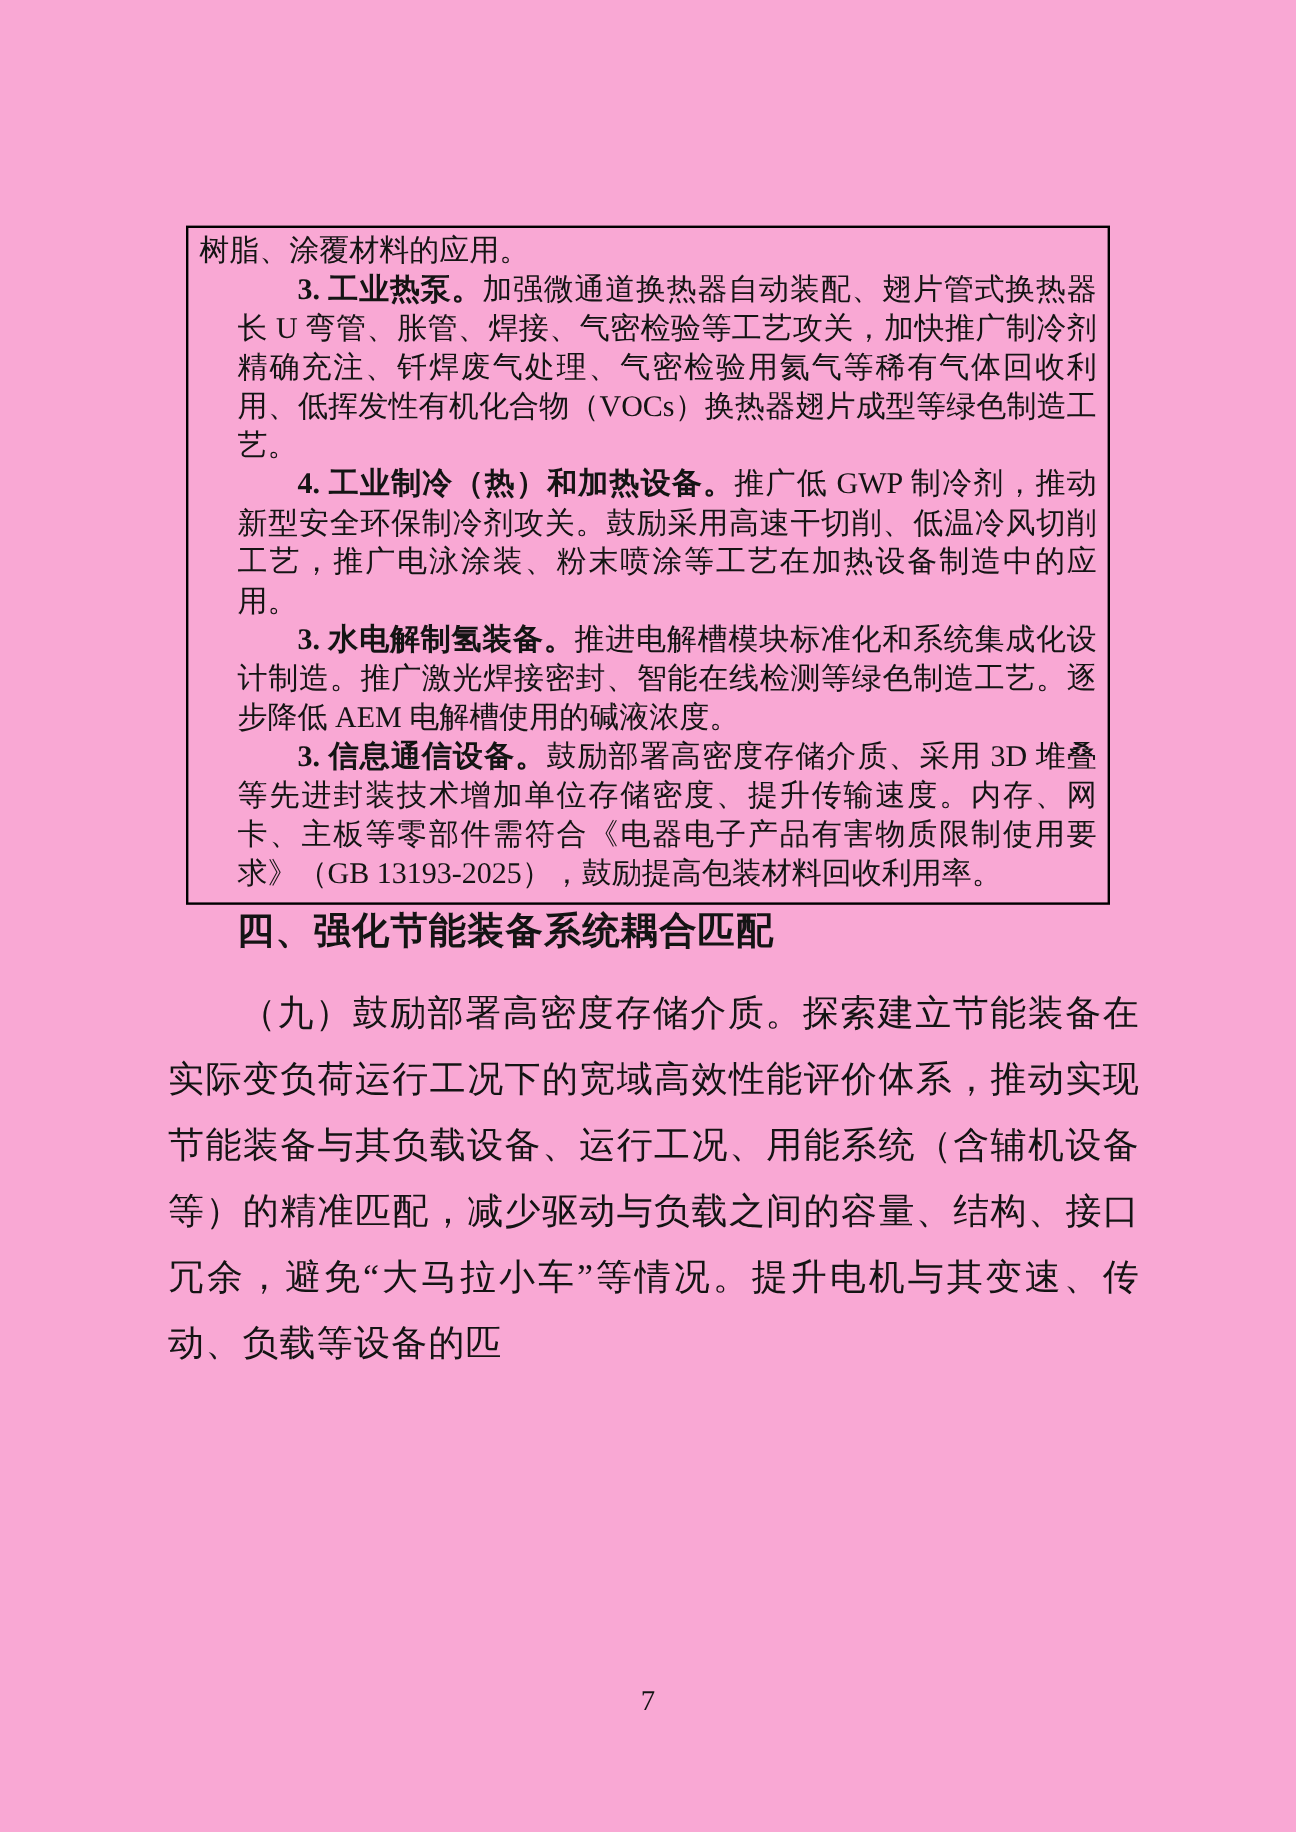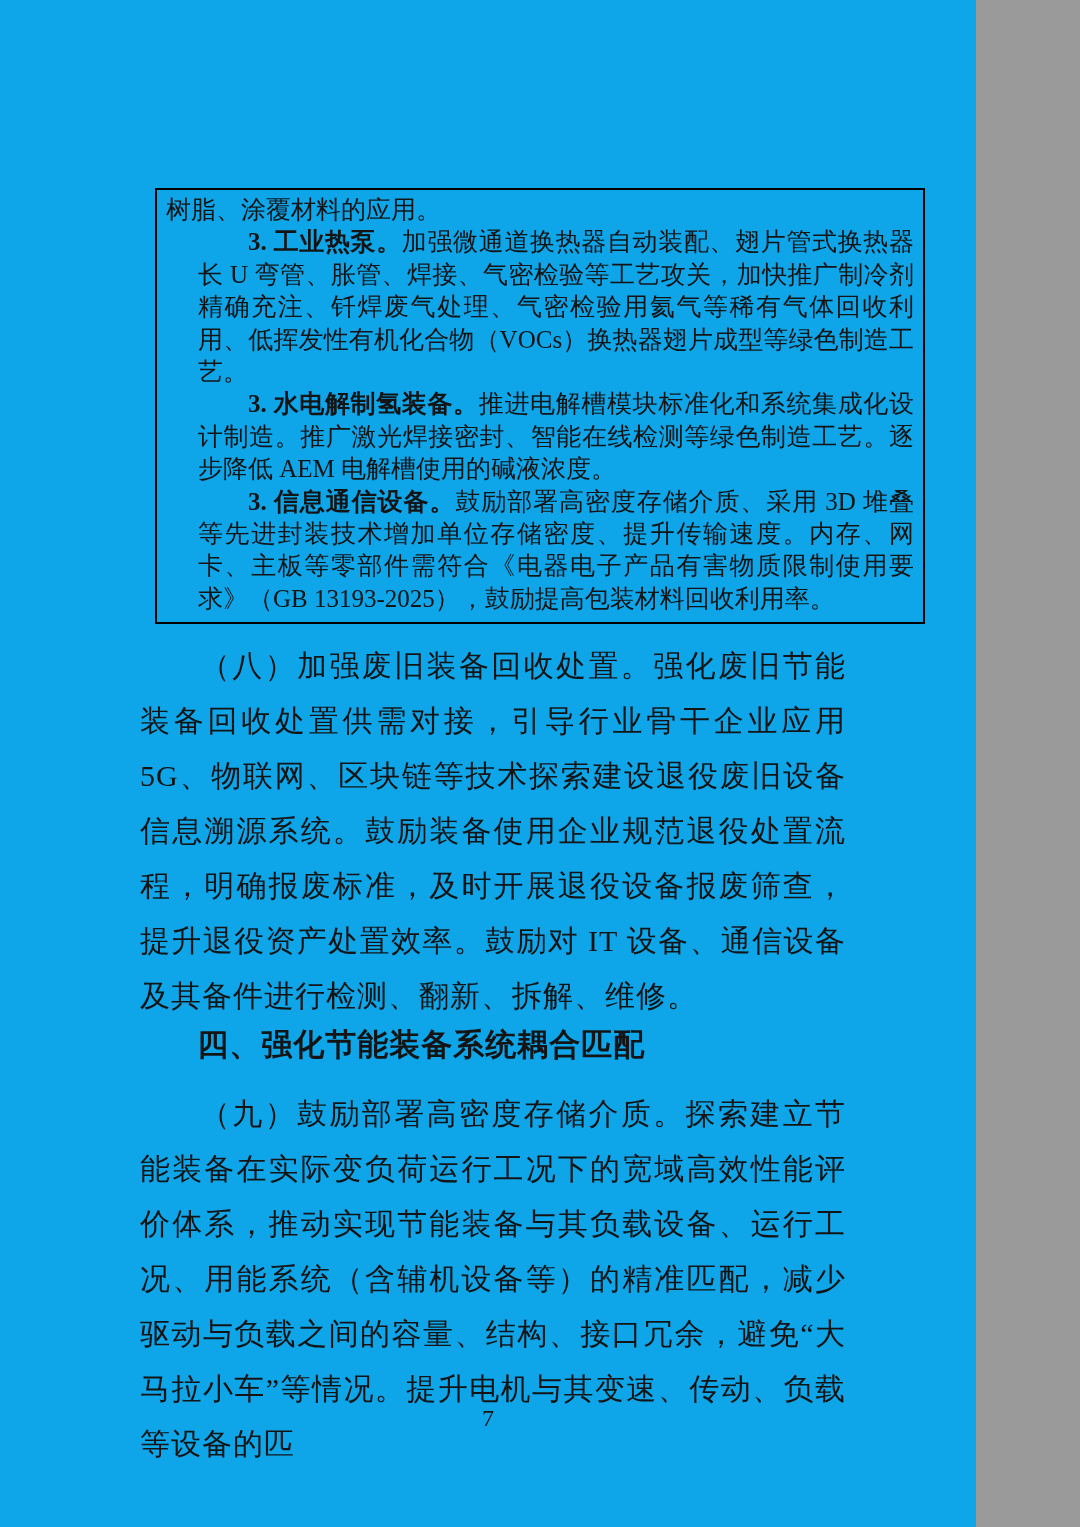--- a/index.html
+++ b/index.html
@@ -1,17 +1,17 @@
 <!DOCTYPE html>
 <html lang="zh"><head>
 <meta charset="utf-8">
 <style>
   html,body{margin:0;padding:0;background:#9a9a9a;}
   .page{
-    width:976px;height:1527px;background:#0ea5e9;position:relative;
+    width:1080px;height:1527px;background:#f9a8d4;position:relative;
     box-sizing:border-box;padding:188px 130px 0 140px;overflow:hidden;
     font-family:"Liberation Serif","DejaVu Serif",serif;color:#141414;
   }
   
   .items-box{
     box-sizing:border-box;width:770px;margin-left:15px;
     border:2px solid #000;padding:4px 9px 7px 9px;
     font-size:25px;line-height:32.4px;
   }
   .items-box p{margin:0;text-align:justify;text-justify:inter-character;text-align-last:left;}
@@ -34,25 +34,25 @@
   }
 </style>
 </head>
 <body>
 
 <div class="page">
 
   <div class="items-box">
     <p>树脂、涂覆材料的应用。</p>
     <p class="item"><b>3. 工业热泵。</b><span>加强微通道换热器自动装配、翅片管式换热器长 U 弯管、胀管、焊接、气密检验等工艺攻关，加快推广制冷剂精确充注、钎焊废气处理、气密检验用氦气等稀有气体回收利用、低挥发性有机化合物（VOCs）换热器翅片成型等绿色制造工艺。</span></p>
+    <p class="item"><b>4. 工业制冷（热）和加热设备。</b><span>推广低 GWP 制冷剂，推动新型安全环保制冷剂攻关。鼓励采用高速干切削、低温冷风切削工艺，推广电泳涂装、粉末喷涂等工艺在加热设备制造中的应用。</span></p>
     <p class="item"><b>3. 水电解制氢装备。</b><span>推进电解槽模块标准化和系统集成化设计制造。推广激光焊接密封、智能在线检测等绿色制造工艺。逐步降低 AEM 电解槽使用的碱液浓度。</span></p>
     <p class="item"><b>3. 信息通信设备。</b><span>鼓励部署高密度存储介质、采用 3D 堆叠等先进封装技术增加单位存储密度、提升传输速度。内存、网卡、主板等零部件需符合《电器电子产品有害物质限制使用要求》（GB 13193-2025），鼓励提高包装材料回收利用率。</span></p>
   </div>
 
-  <p class="body-para"><span>（八）加强废旧装备回收处置。</span><span>强化废旧节能装备回收处置供需对接，引导行业骨干企业应用 5G、物联网、区块链等技术探索建设退役废旧设备信息溯源系统。鼓励装备使用企业规范退役处置流程，明确报废标准，及时开展退役设备报废筛查，提升退役资产处置效率。鼓励对 IT 设备、通信设备及其备件进行检测、翻新、拆解、维修。</span></p>
 
   <h2 class="section-heading">四、强化节能装备系统耦合匹配</h2>
 
   <p class="body-para"><span>（九）鼓励部署高密度存储介质。</span><span>探索建立节能装备在实际变负荷运行工况下的宽域高效性能评价体系，推动实现节能装备与其负载设备、运行工况、用能系统（含辅机设备等）的精准匹配，减少驱动与负载之间的容量、结构、接口冗余，避免“大马拉小车”等情况。提升电机与其变速、传动、负载等设备的匹</span></p>
 
   <div class="page-number">7</div>
 
 </div>
 
 </body></html>

